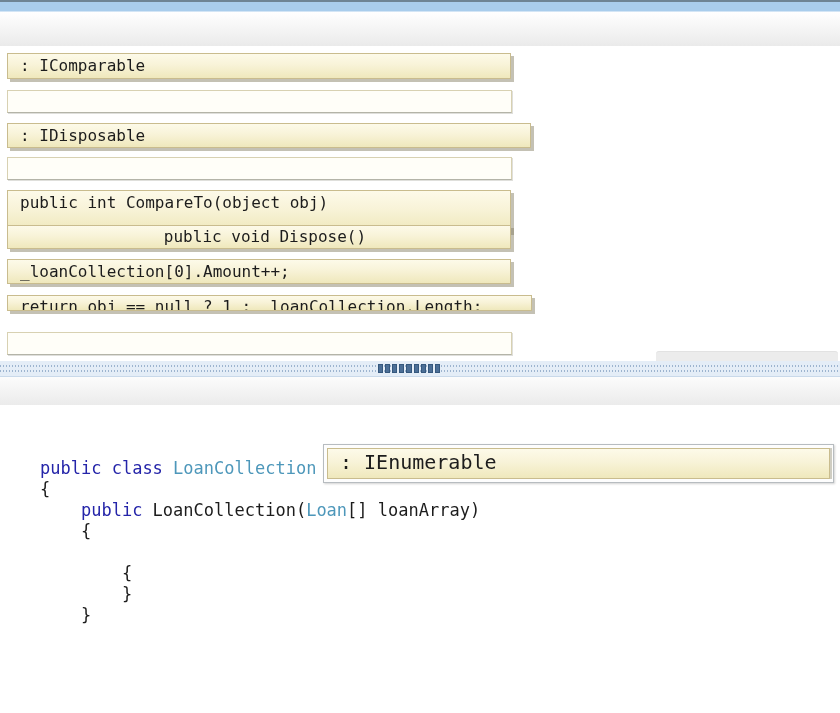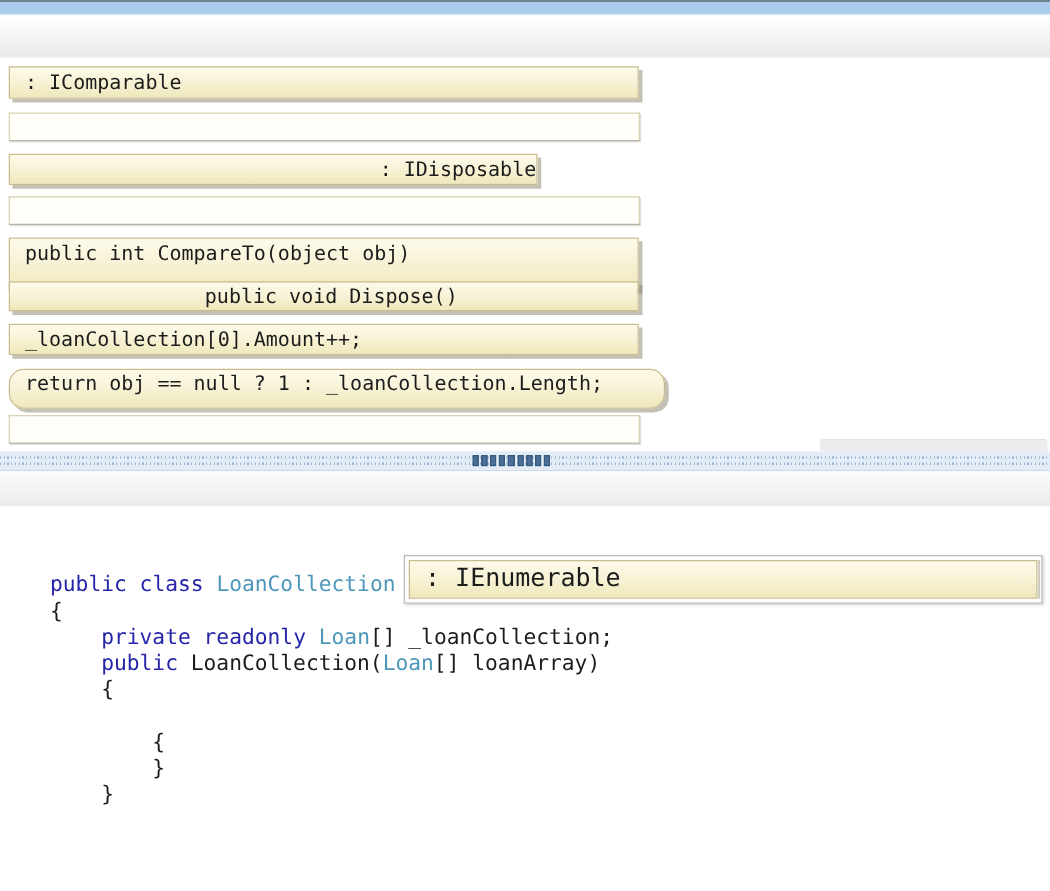--- a/index.html
+++ b/index.html
@@ -70,26 +70,26 @@
 </head>
 <body>
 
 <div class="top-line"></div>
 <div class="blue-bar"></div>
 <div class="grad-band"></div>
 
 <div id="snippet-layer">
     <div class="snippet" style="top: 53px; height: 26px; width: 504px; line-height: 24px;">: IComparable</div>
     <div class="slot" style="top: 90px; height: 23px; width: 505px;"></div>
-    <div class="snippet" style="top: 123px; height: 25px; width: 423px; line-height: 23px; text-align: right;">: IDisposable</div>
+    <div class="snippet" style="top: 123px; height: 25px; width: 524px; line-height: 23px;">: IDisposable</div>
     <div class="slot" style="top: 157px; height: 23px; width: 505px;"></div>
     <div class="snippet" style="top: 190px; height: 42px; width: 504px; line-height: 23px;">public int CompareTo(object obj)</div>
     <div class="snippet" style="top: 225px; height: 24px; width: 504px; line-height: 22px; text-align: center;">public void Dispose()</div>
     <div class="snippet" style="top: 259px; height: 25px; width: 504px; line-height: 23px;">_loanCollection[0].Amount++;</div>
-    <div class="snippet" style="top: 295px; height: 32px; width: 525px; line-height: 22px; border-radius: 12px;">return obj == null ? 1 : _loanCollection.Length;</div>
+    <div class="snippet" style="top: 295px; height: 16px; width: 525px; line-height: 22px;">return obj == null ? 1 : _loanCollection.Length;</div>
     <div class="slot" style="top: 332px; height: 23px; width: 505px;"></div>
   </div>
 
 <div class="right-faint-bar"></div>
 <div class="splitter">
   <div class="grip" id="grip">
       <i></i>
       <i></i>
       <i></i>
       <i></i>
@@ -98,21 +98,20 @@
       <i></i>
       <i></i>
       <i></i>
     </div>
 </div>
 <div class="bottom-band"></div>
 
 <div class="code-block" id="code-block">
     <div class="code-line"><span class="kw">public</span><span class="p"> </span><span class="kw">class</span><span class="p"> </span><span class="ty">LoanCollection</span></div>
     <div class="code-line"><span class="p">{</span></div>
-    <div class="code-line"><span class="p">    </span><span class="kw">private</span><span class="p"> </span><span class="kw">readonly</span><span class="p"> </span><span class="ty">Loan</span><span class="p">[] _loanCollection;</span></div>
     <div class="code-line"><span class="p">    </span><span class="kw">public</span><span class="p"> LoanCollection(</span><span class="ty">Loan</span><span class="p">[] loanArray)</span></div>
     <div class="code-line"><span class="p">    {</span></div>
     <div class="code-line"></div>
     <div class="code-line"><span class="p">        {</span></div>
     <div class="code-line"><span class="p">        }</span></div>
     <div class="code-line"><span class="p">    }</span></div>
   </div>
 
 <div class="dropzone">
   <div class="snippet-inner">: IEnumerable</div>

